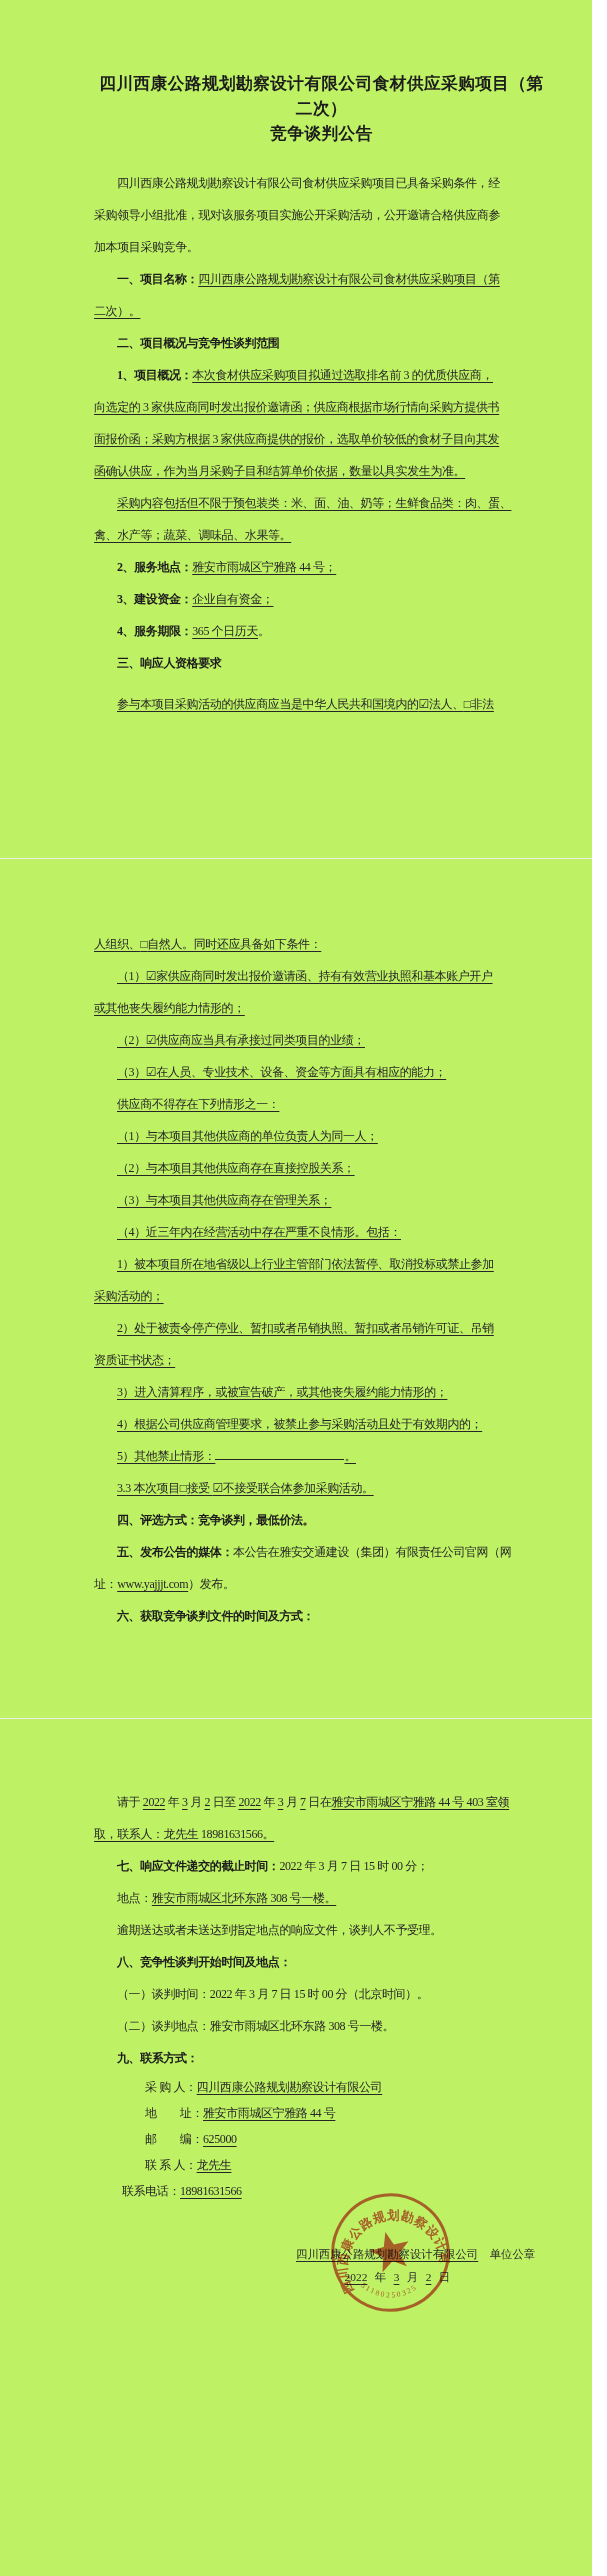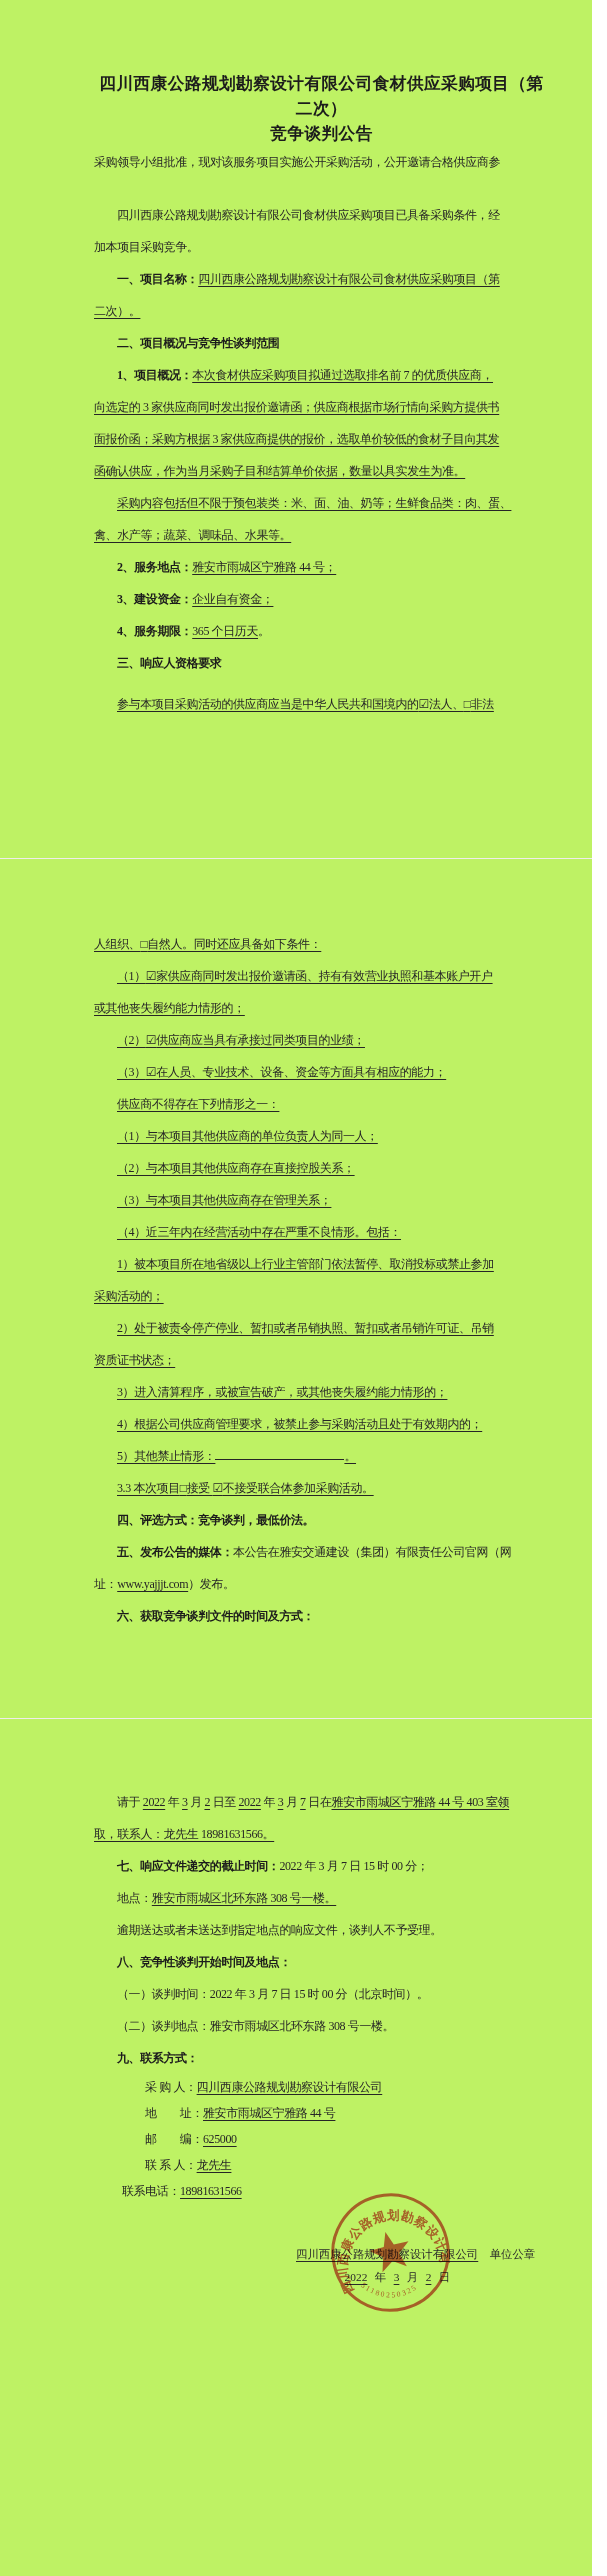--- a/index.html
+++ b/index.html
@@ -30,27 +30,27 @@
 </head>
 <body>
 
 <div class="doc">
 
   <div class="page p1">
     <div class="content">
         <div class="line title"><span class="b ">四川西康公路规划勘察设计有限公司食材供应采购项目（第</span></div>
         <div class="line title"><span class="b ">二次）</span></div>
         <div class="line title"><span class="b ">竞争谈判公告</span></div>
+        <div class="line ind" style="margin-top: 21px;"><span class="">四川西康公路规划勘察设计有限公司食材供应采购项目已具备采购条件，经</span></div>
         <div class="line"><span class="">采购领导小组批准，现对该服务项目实施公开采购活动，公开邀请合格供应商参</span></div>
-        <div class="line ind" style="margin-top: 21px;"><span class="">四川西康公路规划勘察设计有限公司食材供应采购项目已具备采购条件，经</span></div>
         <div class="line"><span class="">加本项目采购竞争。</span></div>
         <div class="line ind"><span class="b ">一、项目名称：</span><span class="u ">四川西康公路规划勘察设计有限公司食材供应采购项目（第</span></div>
         <div class="line"><span class="u ">二次）。</span></div>
         <div class="line ind"><span class="b ">二、项目概况与竞争性谈判范围</span></div>
-        <div class="line ind"><span class="b ">1、项目概况：</span><span class="u ">本次食材供应采购项目拟通过选取排名前 7 的优质供应商，</span></div>
+        <div class="line ind"><span class="b ">1、项目概况：</span><span class="u ">本次食材供应采购项目拟通过选取排名前 3 的优质供应商，</span></div>
         <div class="line"><span class="u ">向选定的 3 家供应商同时发出报价邀请函；供应商根据市场行情向采购方提供书</span></div>
         <div class="line"><span class="u ">面报价函；采购方根据 3 家供应商提供的报价，选取单价较低的食材子目向其发</span></div>
         <div class="line"><span class="u ">函确认供应，作为当月采购子目和结算单价依据，数量以具实发生为准。</span></div>
         <div class="line ind"><span class="u ">采购内容包括但不限于预包装类：米、面、油、奶等；生鲜食品类：肉、蛋、</span></div>
         <div class="line"><span class="u ">禽、水产等；蔬菜、调味品、水果等。</span></div>
         <div class="line ind"><span class="b ">2、服务地点：</span><span class="u ">雅安市雨城区宁雅路 44 号；</span></div>
         <div class="line ind"><span class="b ">3、建设资金：</span><span class="u ">企业自有资金；</span></div>
         <div class="line ind"><span class="b ">4、服务期限：</span><span class="u ">365 个日历天</span><span class="">。</span></div>
         <div class="line ind"><span class="b ">三、响应人资格要求</span></div>
         <div class="line ind" style="margin-top: 9px;"><span class="u ">参与本项目采购活动的供应商应当是中华人民共和国境内的</span><span class="u ">☑</span><span class="u ">法人、</span><span class="u ">□</span><span class="u ">非法</span></div>

